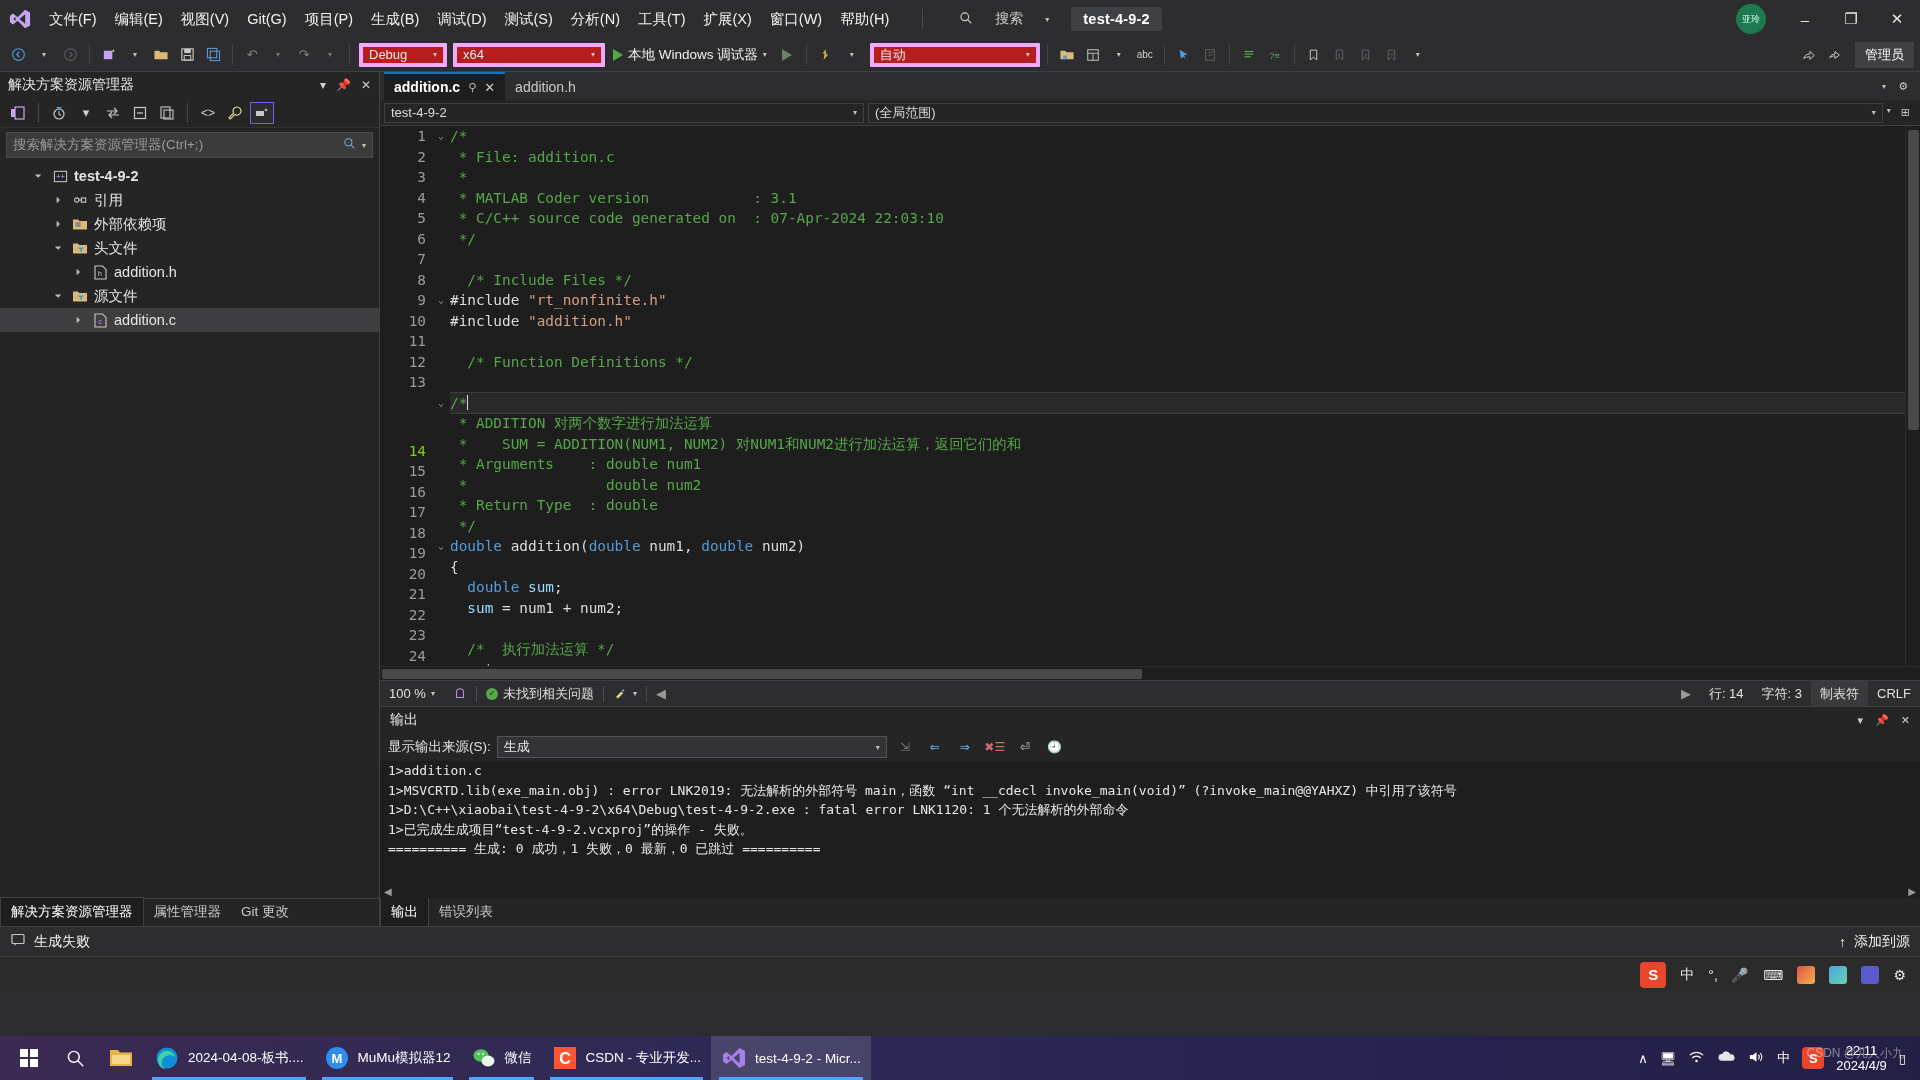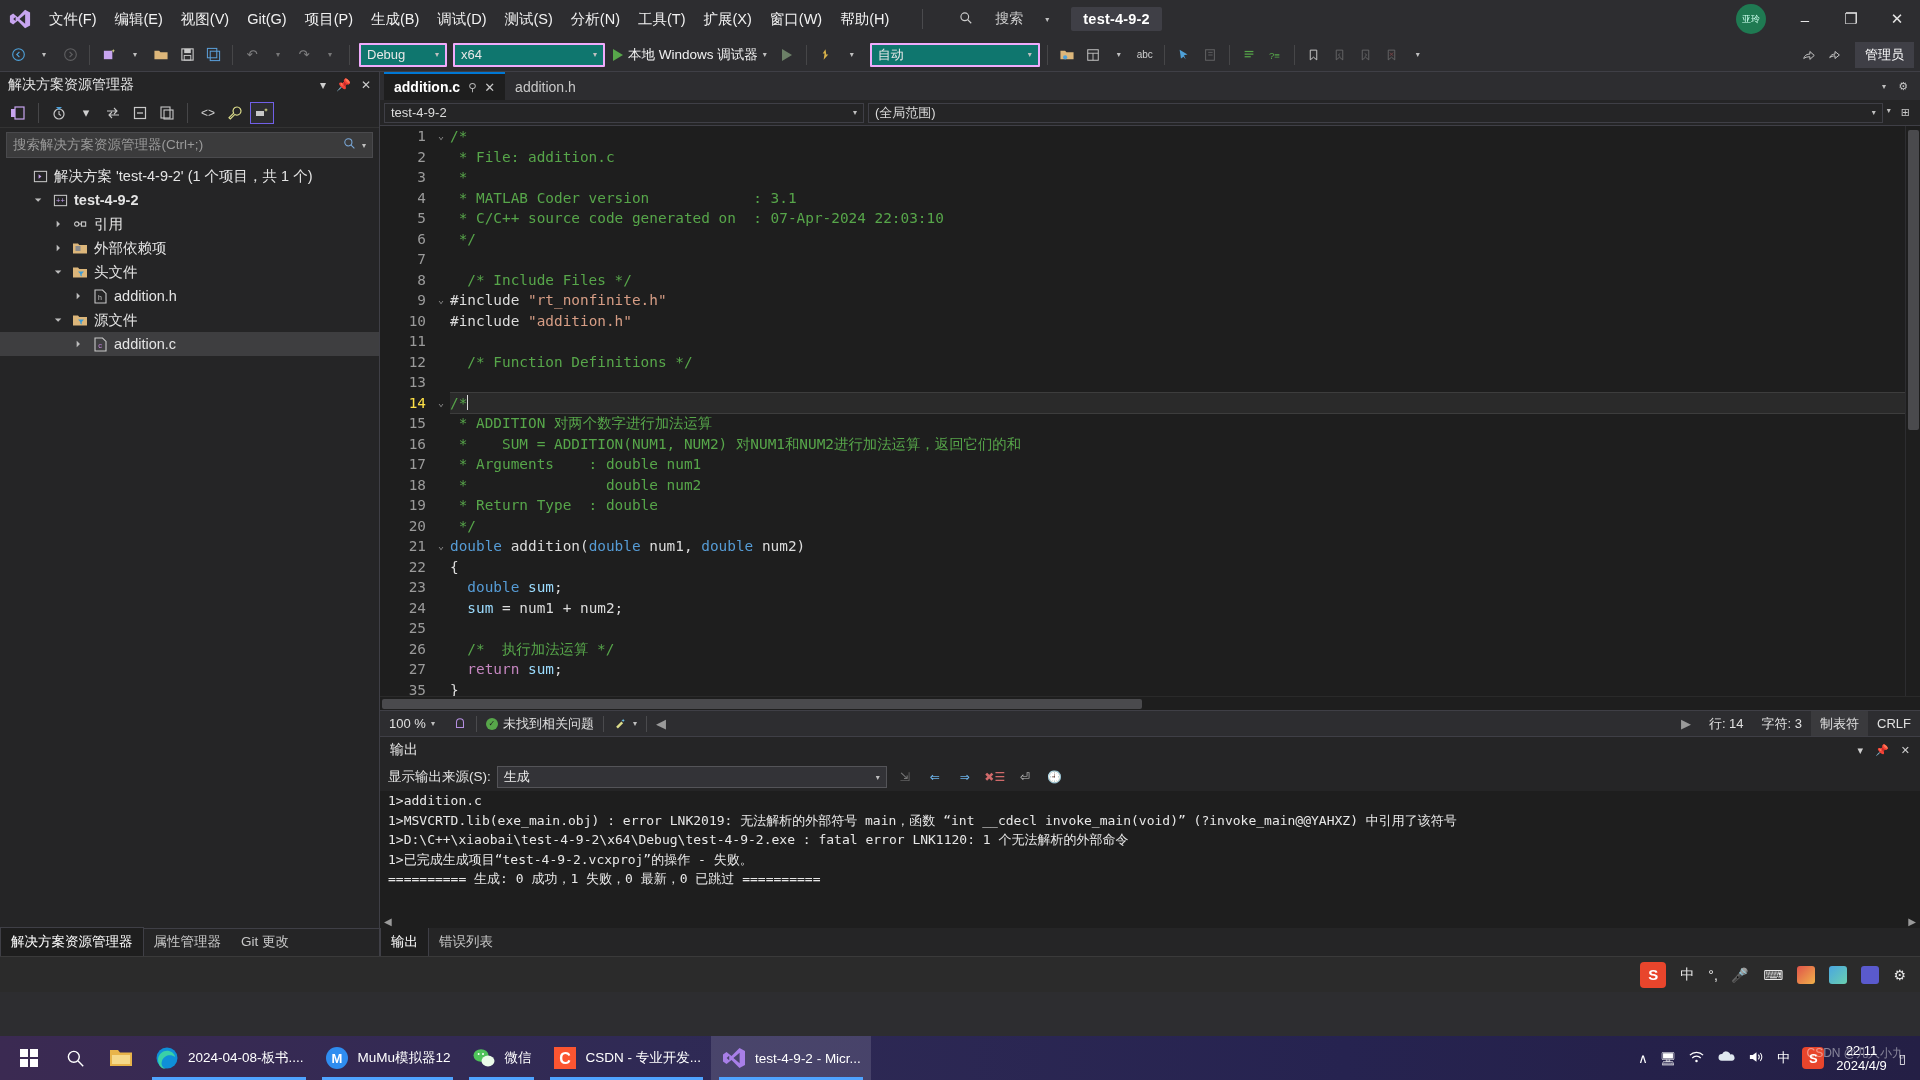--- a/index.html
+++ b/index.html
@@ -20,21 +20,21 @@
   .avatar{ width:30px; height:30px; border-radius:50%; background:#1f7a52; display:flex;
      align-items:center; justify-content:center; font-size:9px; color:#cfe; margin-right:16px; line-height:1;}
   .wbtn{ width:46px; height:38px; display:flex; align-items:center; justify-content:center; color:#e6e6e6; font-size:15px;}
 
   
   .toolbar{ height:34px; background:#2d2d30; display:flex; align-items:center; padding:0 6px;
      border-bottom:1px solid #3f3f46; flex:0 0 34px; gap:2px;}
   .tbtn{ width:24px; height:24px; display:flex; align-items:center; justify-content:center; color:#cfcfcf; font-size:13px; border-radius:2px;}
   .tsep{ width:1px; height:20px; background:#464648; margin:0 5px;}
   .caret{ font-size:8px; color:#c0c0c0; }
-  .combo{ height:24px; background:#0f766e; border:2px solid #f0abfc; color:#e8e8e8; font-size:13px;
+  .combo{ height:24px; background:#b91c1c; border:4px solid #f0abfc; color:#e8e8e8; font-size:13px;
      display:flex; align-items:center; padding:0 6px; justify-content:space-between; border-radius:1px;}
   .combo .cv{ white-space:nowrap; overflow:hidden;}
   .dbg-run{ display:flex; align-items:center; gap:5px; color:#f1f1f1; font-size:13.5px; padding:0 6px; height:24px;}
   .play{ width:0;height:0;border-left:10px solid #57a64a;border-top:6px solid transparent;border-bottom:6px solid transparent;}
   .play.grey{ border-left-color:#8fae86; }
   .admin{ background:#3f3f46; color:#fff; font-size:13px; padding:4px 10px; margin-left:6px;}
 
   
   .body{ flex:1; display:flex; min-height:0; background:#1e1e1e; }
 
@@ -398,30 +398,20 @@
         <span class="txt">搜索解决方案资源管理器(Ctrl+;)</span>
         <span>
           <svg width="13" height="13" viewBox="0 0 16 16">
               <circle cx="6.6" cy="6.6" r="4.4" fill="none" stroke="#7aa8d8" stroke-width="1.3"></circle>
               <line x1="10" y1="10" x2="14" y2="14" stroke="#7aa8d8" stroke-width="1.3"></line>
             </svg>
         </span>
         <span class="caret" style="margin-left:6px">▾</span>
       </div>
       <div class="tree" id="tree">
-          <div class="trow" style="padding-left: 10px;">
-            <span class="tw"></span>
-            <span class="ticon">
-              <svg width="15" height="15" viewBox="0 0 16 16">
-                <rect x="1.5" y="2.5" width="13" height="11" fill="none" stroke="#c8c8c8" stroke-width="1.1"></rect>
-                <path d="M6 5.5 9 8l-3 2.5z" fill="#c8a5f0"></path>
-              </svg>
-            </span>
-            <span class="tlabel">解决方案 'test-4-9-2' (1 个项目，共 1 个)</span>
-          </div>
           <div class="trow" style="padding-left: 30px;">
             <span class="tw">⏷</span>
             <span class="ticon">
               <svg width="15" height="15" viewBox="0 0 16 16">
                 <rect x="1.5" y="2.5" width="13" height="11" fill="none" stroke="#c8c8c8" stroke-width="1.1"></rect>
                 <text x="8" y="11" font-size="8" fill="#c8a5f0" text-anchor="middle" font-family="Liberation Sans">++</text>
               </svg>
             </span>
             <span class="tlabel bold">test-4-9-2</span>
           </div>
@@ -535,21 +525,21 @@
               <div class="ln">4</div>
               <div class="ln">5</div>
               <div class="ln">6</div>
               <div class="ln">7</div>
               <div class="ln">8</div>
               <div class="ln">9</div>
               <div class="ln">10</div>
               <div class="ln">11</div>
               <div class="ln">12</div>
               <div class="ln">13</div>
-              <div class="ln" style="color: #fde047;">14</div>
+              <div class="ln" style="color: #84cc16; margin-top: 48px;">14</div>
               <div class="ln">15</div>
               <div class="ln">16</div>
               <div class="ln">17</div>
               <div class="ln">18</div>
               <div class="ln">19</div>
               <div class="ln">20</div>
               <div class="ln">21</div>
               <div class="ln">22</div>
               <div class="ln">23</div>
               <div class="ln">24</div>
@@ -665,20 +655,33 @@
           <span style="margin-left:auto;color:#9a9a9a;font-size:10px;padding-right:4px">▶</span>
         </div>
         <div class="out-tabs">
           <div class="out-tab on">输出</div>
           <div class="out-tab">错误列表</div>
         </div>
       </div>
     </div>
   </div>
 
+  <div class="vsstatus">
+    <span style="margin-right:8px">
+      <svg width="16" height="16" viewBox="0 0 16 16">
+          <rect x="2" y="2.5" width="12" height="9" rx="1" fill="none" stroke="#c8c8c8" stroke-width="1.2"></rect>
+          <path d="M5 11.5 4 14l3-2.5z" fill="#c8c8c8"></path>
+        </svg>
+    </span>
+    <span>生成失败</span>
+    <span class="right">
+      <span>↑</span>
+      <span>添加到源</span>
+    </span>
+  </div>
 
   <div class="imebar">
     <span class="ime-s">S</span>
     <span>中</span>
     <span>°,</span>
     <span>🎤</span>
     <span>⌨</span>
     <span class="sq" style="background:linear-gradient(135deg,#e0534a,#f0b24a)"></span>
     <span class="sq" style="background:linear-gradient(135deg,#4aa6e0,#6ad0b0)"></span>
     <span class="sq" style="background:#5a5acd"></span>

